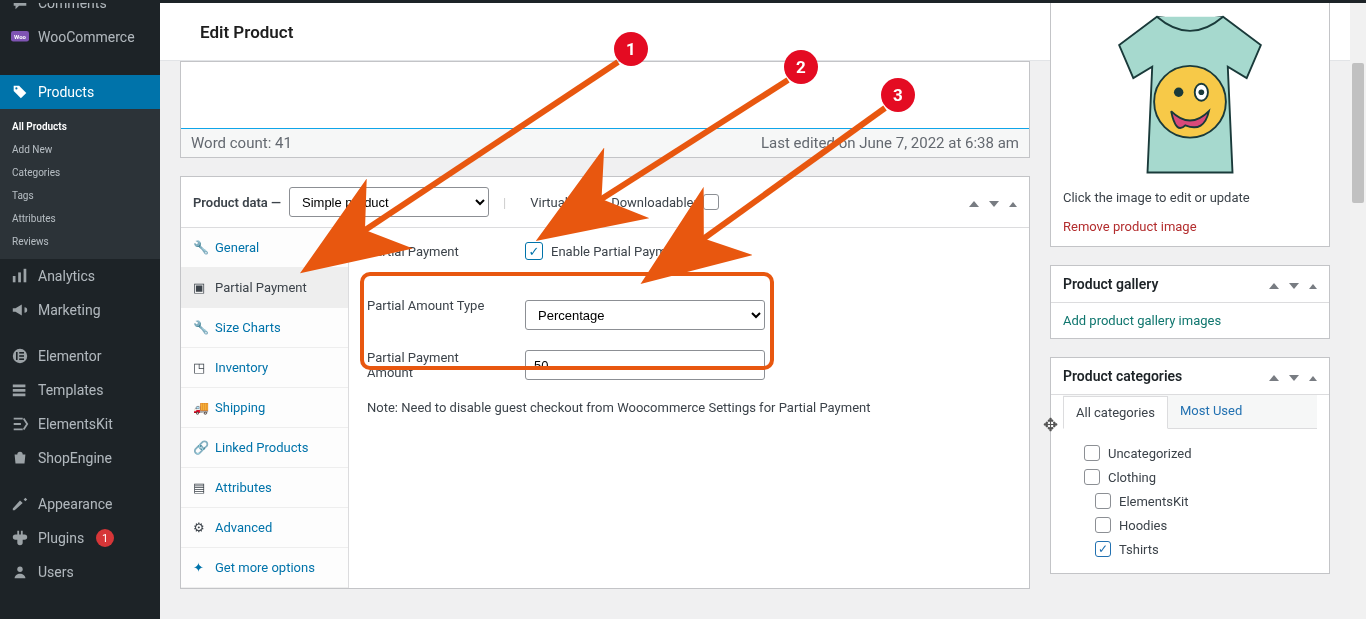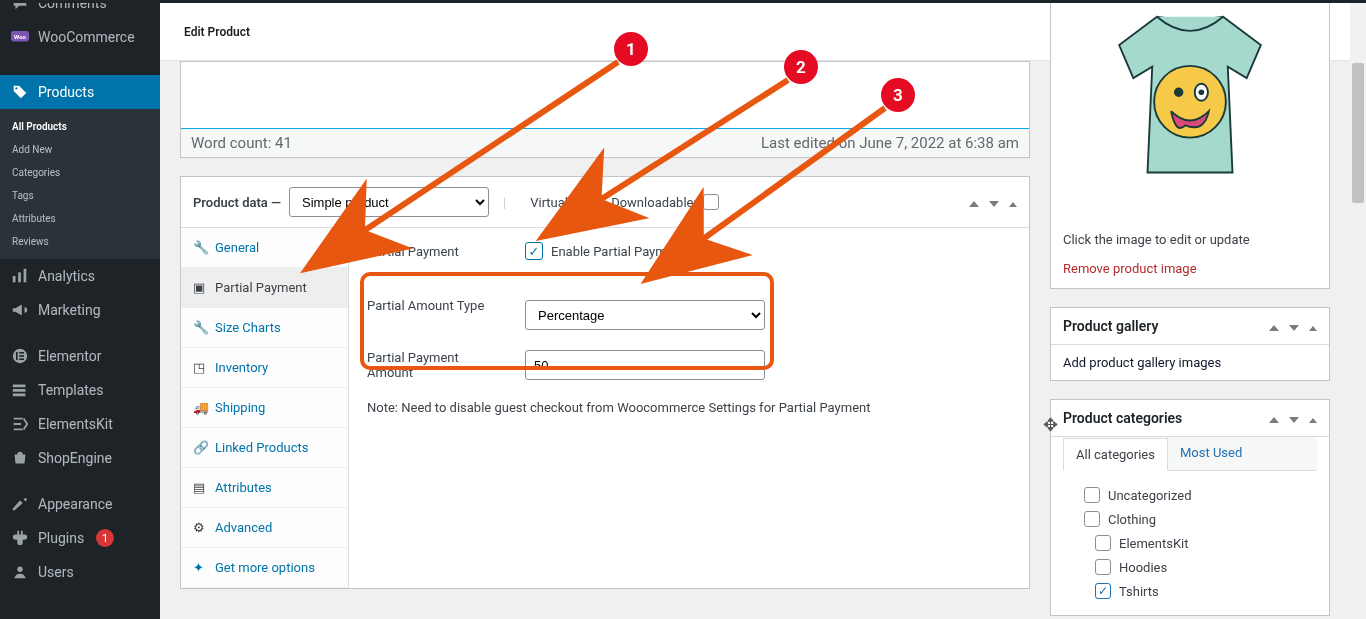--- a/index.html
+++ b/index.html
@@ -9,21 +9,21 @@
   .sidebar .nav-item { display:flex; align-items:center; height:34px; padding:0 10px; color:rgba(240,246,252,.7); cursor:pointer; gap:8px; }
   .sidebar .nav-item.active { background:#0073aa; color:#fff; position:relative;margin-top:21px; }
   .sidebar .nav-item.active::after { content:""; position:absolute; right:-8px; top:50%; transform:translateY(-50%); border:8px solid transparent; border-right-color:#f0f0f1; }
   .sidebar .subnav { background:#2c3338; padding:6px 0; }
   .sidebar .subnav .sub-item { padding:6px 12px; color:rgba(240,246,252,.7); font-size:10px; cursor:pointer; }
   .sidebar .subnav .sub-item.sub-active { color:#fff; font-weight:600; }
   .sb-icon { width:20px; height:20px; display:inline-flex; align-items:center; justify-content:center; color:rgba(240,246,252,.6); }
   .notif-dot { background:#d63638; color:#fff; border-radius:9px; min-width:18px; height:18px; font-size:11px; display:inline-flex; align-items:center; justify-content:center; padding:0 5px; margin-left:4px; }
   .main { position:absolute; left:160px; top:3px; right:16px; bottom:0; }
   .header-bar { background:#fff; border-bottom:1px solid #e2e4e7; display:flex; align-items:center; height:58px; padding:0 20px; }
-  .header-title { font-size:12px; font-weight:600; color:#1e1e1e; margin-left:4px; }
+  .header-title { font-size:17px; font-weight:600; color:#1e1e1e; margin-left:20px; }
   .header-right { margin-left:auto; display:flex; gap:40px; }
   .header-action { display:flex; flex-direction:column; align-items:center; font-size:12px; color:#757575; cursor:pointer; }
   .header-action .ico { font-size:20px; height:22px; }
   .content-wrap { display:flex; gap:20px; padding:0 20px 20px; }
   .left-col { flex:1; display:flex; flex-direction:column; gap:18px; }
   .right-col { width:280px; display:flex; flex-direction:column; gap:18px; }
   .panel { background:#fff; border:1px solid #c3c4c7; }
   .wordcount-box { }
   .wordcount-body { height:66px; }
   .wordcount-bar { border-top:1px solid #0ea5e9; display:flex; align-items:center; justify-content:space-between; height:29px; padding:0 10px; color:#646970; font-size:15px; background:#f6f7f7; }
@@ -47,21 +47,21 @@
   .select-field { height:30px; border:1px solid #8c8f94; border-radius:3px; padding:0 8px; min-width:240px; font-size:13px; background:#fff;margin-top:20px; }
   .text-input { height:30px; border:1px solid #8c8f94; border-radius:3px; padding:0 8px; min-width:240px; font-size:13px; }
   .note-text { font-size:13px; color:#3c434a; }
   .callout { position:absolute; border:4px solid #e8570f; border-radius:10px; left:360px; top:272px; width:414px; height:98px; pointer-events:none; }
   .badge-num { width:34px; height:34px; background:#e40b22; color:#fff; border-radius:50%; display:flex; align-items:center; justify-content:center; font-weight:700; font-size:17px; position:absolute; z-index:30; }
   .arrow-svg { position:absolute; left:0; top:0; width:100%; height:100%; pointer-events:none; z-index:25; }
   .image-box { background:#fff; border:1px solid #c3c4c7; padding:10px; }
   .shirt-img { height:170px; display:flex; align-items:center; justify-content:center; overflow:hidden; }
   .shirt-svg { width:250px; height:170px; }
   .img-links { padding:8px 2px 2px; font-size:13px; }
-  .link-blue { color:#0f172a; cursor:pointer; }
+  .link-blue { color:#0f766e; cursor:pointer; }
   .link-red { color:#b32d2e; cursor:pointer; }
   .meta-header { display:flex; align-items:center; justify-content:space-between; padding:10px 12px; border-bottom:1px solid #dcdcde; }
   .meta-title { font-weight:600; font-size:14px; color:#1d2327; }
   .meta-body { padding:10px 12px; font-size:13px; }
   .cat-tabs { display:flex; border-bottom:1px solid #dcdcde; background:#f6f7f7; }
   .cat-tab { padding:8px 12px; font-size:13px; cursor:pointer; }
   .cat-tab.active { background:#fff; border:1px solid #dcdcde; border-bottom:1px solid #fff; color:#3c434a; position:relative; top:1px; }
   .cat-tab.inactive { color:#2271b1; }
   .cat-list { list-style:none; padding:12px; }
   .cat-list li { display:flex; align-items:center; gap:8px; padding:4px 9px; font-size:13px; }
@@ -327,21 +327,21 @@
             <path d="M130 10 L95 5 L55 35 L70 70 L90 58 L85 170 L175 170 L170 58 L190 70 L205 35 L165 5 Z" fill="#a6d9ce" stroke="#1a3a3a" stroke-width="2"></path>
             <path d="M95 5 Q130 35 165 5" fill="#a6d9ce" stroke="#1a3a3a" stroke-width="2"></path>
             <circle cx="130" cy="95" r="38" fill="#f7c948" stroke="#1a3a3a" stroke-width="2"></circle>
             <circle cx="118" cy="85" r="5" fill="#1a3a3a"></circle>
             <ellipse cx="142" cy="85" rx="7" ry="9" fill="#fff" stroke="#1a3a3a" stroke-width="2"></ellipse>
             <circle cx="142" cy="85" r="3" fill="#1a3a3a"></circle>
             <path d="M110 105 Q130 125 150 105 Q145 128 125 120 Q115 130 110 105" fill="#d94a7a" stroke="#1a3a3a" stroke-width="2"></path>
           </svg>
         </div>
         <div class="img-links">
-          <div style="color:#3c434a; margin-bottom:14px;margin-top:42px;">Click the image to edit or update</div>
+          <div style="color:#3c434a; margin-bottom:14px;">Click the image to edit or update</div>
           <div class="link-red">Remove product image</div>
         </div>
       </div>
 
       <div class="panel">
         <div class="meta-header">
           <span class="meta-title">Product gallery</span>
           <div class="panel-tools">
             <span><span class="tri up"></span></span>
             <span><span class="tri down"></span></span>

